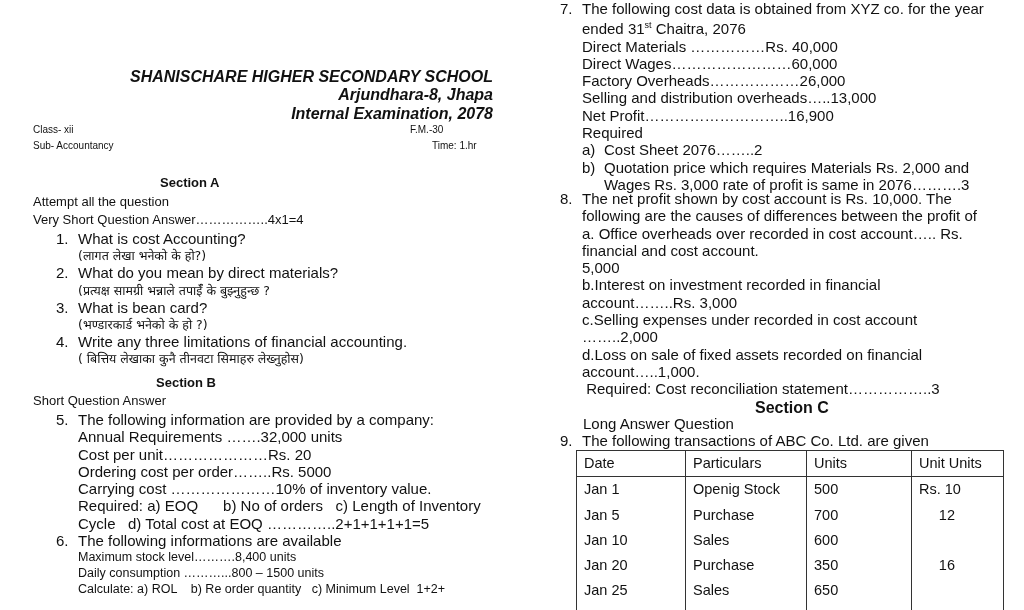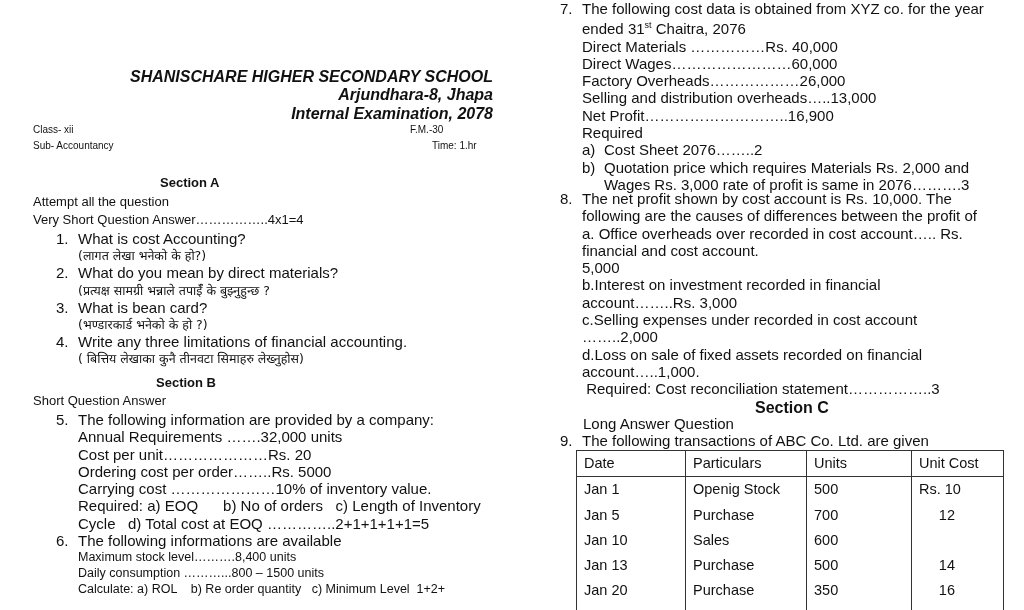--- a/index.html
+++ b/index.html
@@ -119,45 +119,39 @@
 <div class="abs t15" style="left:560px; top:432px;">
   <span class="num">9.</span><span>The following transactions of ABC Co. Ltd. are given</span>
 </div>
 
 <table class="tx">
   <tbody>
       <tr class="head">
     <td style="width:94px;">Date</td>
     <td style="width:106px;">Particulars</td>
     <td style="width:90px;">Units</td>
-    <td>Unit Cost</td>
+    <td>Unit Units</td>
   </tr>
   <tr>
     <td>Jan 1</td>
     <td>Openig Stock</td>
     <td>500</td>
     <td>Rs. 10</td>
   </tr>
   <tr>
     <td>Jan 5</td>
     <td>Purchase</td>
     <td>700</td>
     <td class="rc">12</td>
   </tr>
   <tr>
     <td>Jan 10</td>
     <td>Sales</td>
     <td>600</td>
     <td class="rc"></td>
-  </tr>
-  <tr>
-    <td>Jan 13</td>
-    <td>Purchase</td>
-    <td>500</td>
-    <td class="rc">14</td>
   </tr>
   <tr>
     <td>Jan 20</td>
     <td>Purchase</td>
     <td>350</td>
     <td class="rc">16</td>
   </tr>
   <tr>
     <td>Jan 25</td>
     <td>Sales</td>

